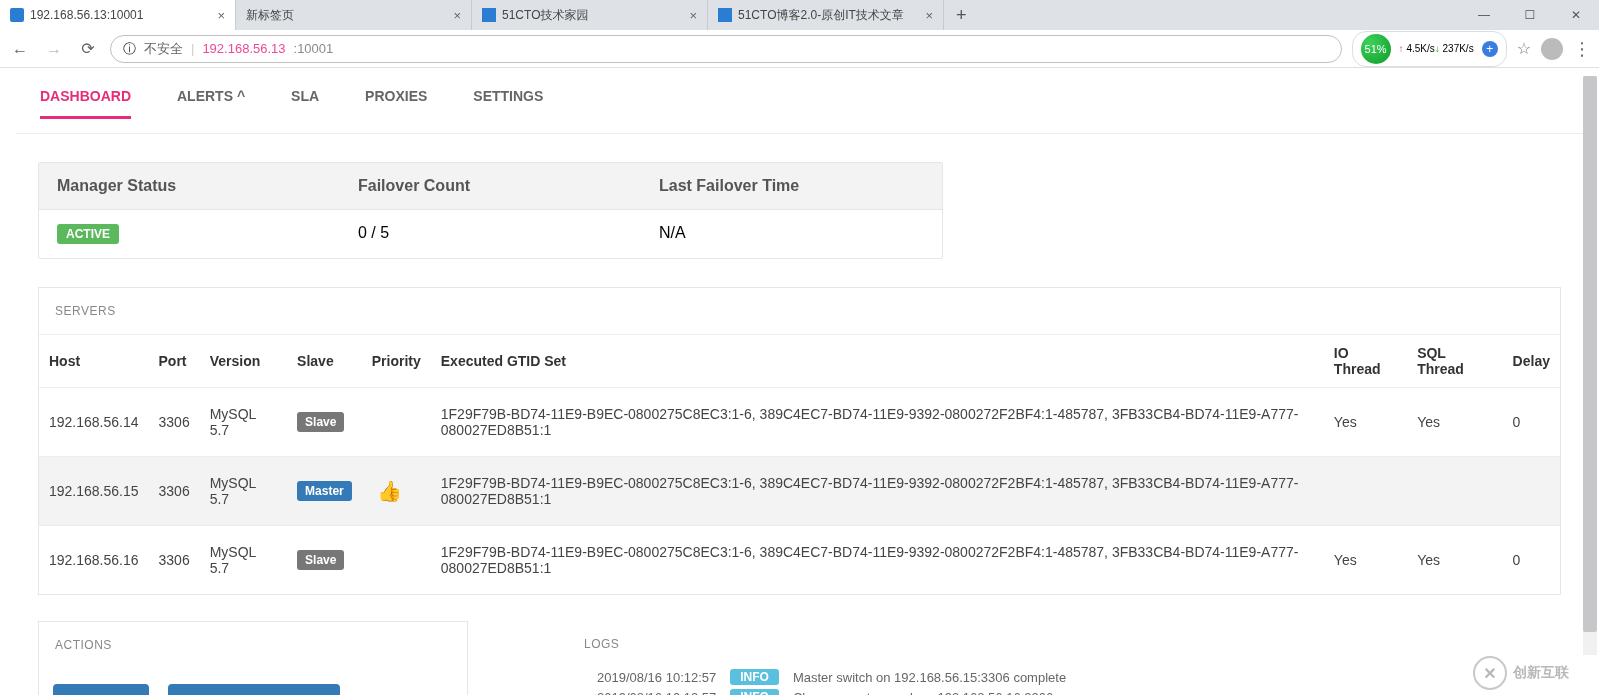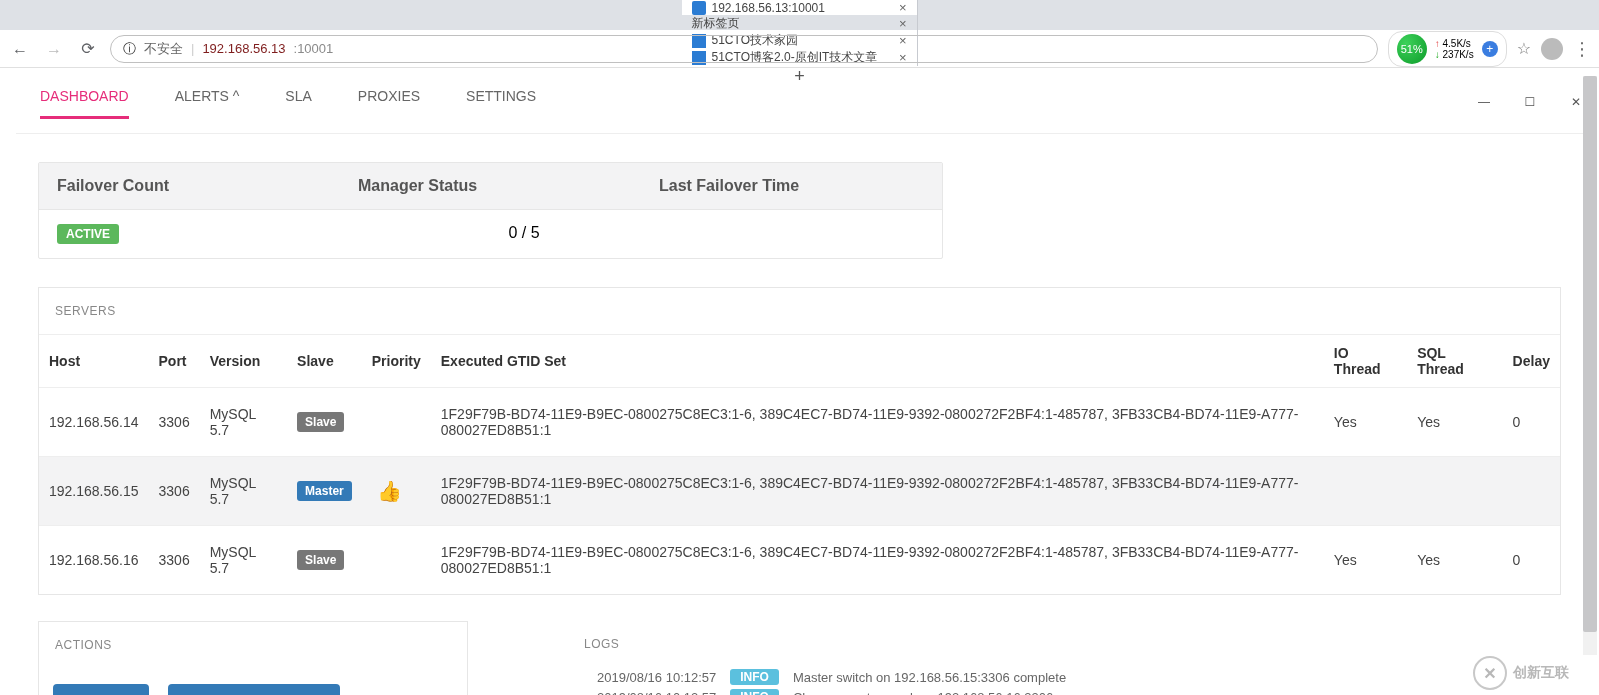--- a/index.html
+++ b/index.html
@@ -1,41 +1,41 @@
 <!DOCTYPE html>
 <html><head>
 <meta charset="utf-8">
 <style>
   * { margin: 0; padding: 0; box-sizing: border-box; font-family: Arial, "Microsoft YaHei", sans-serif; }
   body { background: #fff; width: 1599px; height: 695px; overflow: hidden; }
 
   
-  .tab-bar { display: flex; align-items: center; height: 30px; background: #dee1e6; padding-left: 0; flex-direction: column; }
+  .tab-bar { display: flex; align-items: center; height: 30px; background: #dee1e6; padding-left: 0; }
   .tab { display: flex; align-items: center; height: 30px; padding: 0 10px; font-size: 12px; color: #444; border-right: 1px solid #c7cad0; min-width: 236px; gap: 6px; }
   .tab.active { background: #fff; }
   .tab .x { margin-left: auto; color: #666; font-size: 13px; }
   .tab-plus { padding: 0 12px; color: #555; font-size: 18px; }
   .win-controls { margin-left: auto; display: flex; }
   .win-btn { width: 46px; height: 30px; display: flex; align-items: center; justify-content: center; color: #555; font-size: 12px; }
 
   .addr-bar { display: flex; align-items: center; height: 38px; background: #fff; border-bottom: 1px solid #e0e0e0; padding: 0 8px; gap: 10px; }
   .nav-icon { color: #606266; font-size: 16px; width: 24px; text-align: center; }
   .omnibox { flex: 1; display: flex; align-items: center; height: 28px; border: 1px solid #c0c0c0; border-radius: 14px; padding: 0 12px; font-size: 13px; color: #333; gap: 8px; }
   .omnibox .insecure { color: #666; }
   .omnibox .url-grey { color: #8a8a8a; }
-  .omnibox .url-dark { color: #7f1d1d; }
+  .omnibox .url-dark { color: #ec4899; }
   .ext-pill { display: flex; align-items: center; gap: 4px; background: #fff; border: 1px solid #ddd; border-radius: 14px; padding: 2px 8px; font-size: 10px; }
   .ext-pill .circle { width: 30px; height: 30px; border-radius: 50%; background: radial-gradient(circle at 30% 30%, #3dd15a, #0d9c2a); color: #fff; display: flex; align-items: center; justify-content: center; font-size: 11px; margin-right:4px;}
   .ext-pill .up { color: #e03a3a; }
   .ext-pill .down { color: #1aa81a; }
   .star { color: #777; font-size: 16px; }
   .avatar { width: 22px; height: 22px; border-radius: 50%; background: #bbb; }
   .dots { color: #666; font-size: 18px; }
   .page { padding: 0 16px; }
-  .nav { display: flex; gap: 46px; padding: 20px 24px 14px; border-bottom: 1px solid #eee; font-size: 14px; }
+  .nav { display: flex; gap: 46px; padding: 20px 24px 14px; border-bottom: 1px solid #eee; font-size: 14px; font-weight: bold; }
   .nav-item { color: #666; cursor: pointer; padding-bottom: 12px; }
   .nav-item.active { color: #e62d7a; border-bottom: 3px solid #e62d7a; }
 
   .row2 { display: flex; gap: 170px; padding: 28px 22px; }
   .card { border: 1px solid #e6e6e6; border-radius: 2px; }
   .card-top { display: flex; }
   .card-cell { padding: 14px 18px; flex: 1; }
   .card-head { background: #f3f3f4; font-weight: bold; color: #555; border-bottom: 1px solid #e6e6e6; }
   .badge { display: inline-block; padding: 3px 9px; border-radius: 3px; color: #fff; font-size: 12px; font-weight: bold; }
   .badge.blue { background: #5bc0de; }
@@ -103,21 +103,21 @@
   <span class="nav-icon">⟳</span>
   <div class="omnibox">
     <span>ⓘ</span>
     <span class="insecure">不安全</span>
     <span style="color:#ccc;">|</span>
     <span class="url-dark">192.168.56.13</span>
       <span class="url-grey">:10001</span>
   </div>
   <div class="ext-pill">
     <span class="circle">51%</span>
-    <span style="display:flex;flex-direction:column;line-height:11px;">
+    <span style="display:flex;flex-direction:row;line-height:11px;">
       <span><span class="up">↑</span> <span>4.5K/s</span></span>
       <span><span class="down">↓</span> <span>237K/s</span></span>
     </span>
     <span style="margin-left:4px;width:16px;height:16px;border-radius:50%;background:#3a7de0;color:#fff;display:inline-flex;align-items:center;justify-content:center;font-size:12px;">+</span>
   </div>
   <span class="star">☆</span>
   <span class="avatar"></span>
   <span class="dots">⋮</span>
 </div>
 
@@ -127,27 +127,28 @@
     <span class="nav-item">ALERTS ^</span>
     <span class="nav-item">SLA</span>
     <span class="nav-item">PROXIES</span>
     <span class="nav-item">SETTINGS</span>
   </div>
 
   <div class="row2">
 
     <div class="card c2">
       <div class="card-top card-head">
+        <div class="card-cell">Manager Status</div>
         <div class="card-cell">Failover Count</div>
-        <div class="card-cell">Manager Status</div>
         <div class="card-cell">Last Failover Time</div>
       </div>
       <div class="card-top">
         <div class="card-cell"><span class="badge green">ACTIVE</span></div>
         <div class="card-cell">0 / 5</div>
+        <div class="card-cell">N/A</div>
       </div>
     </div>
   </div>
 
   <div class="servers">
     <div class="panel-title">SERVERS</div>
     <table>
       <thead>
           <tr id="srv-head">
             <th>Host</th>

